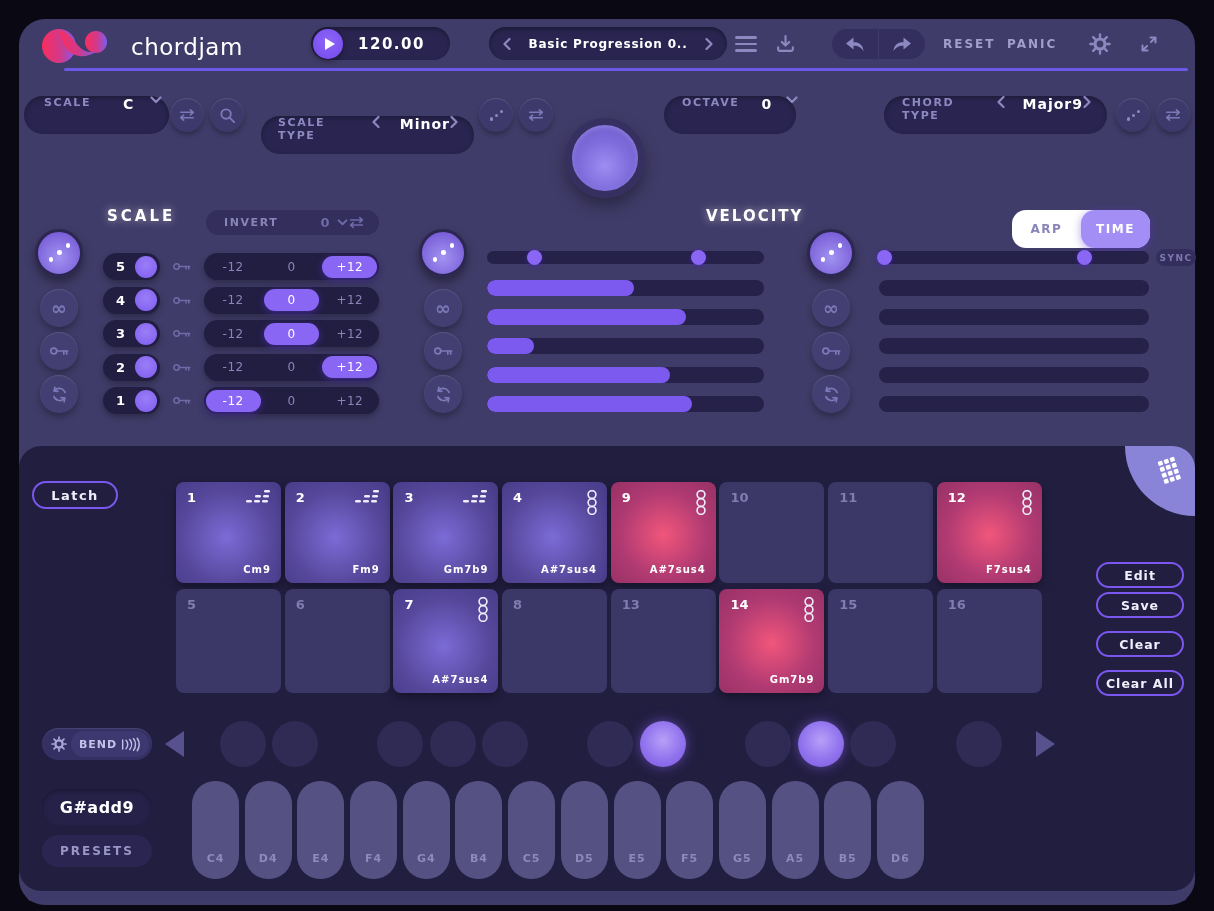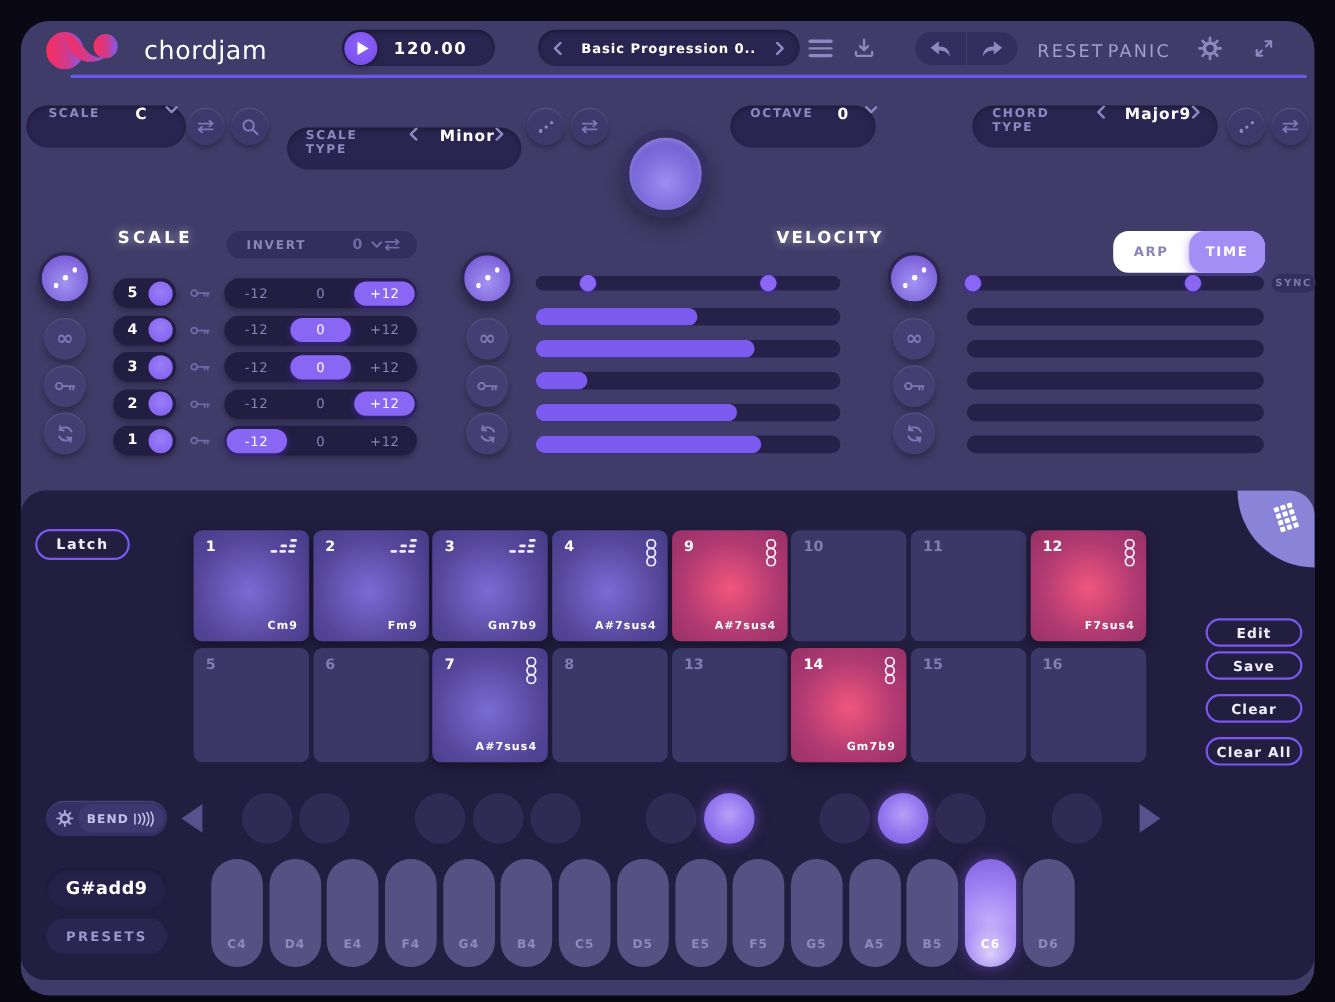--- a/index.html
+++ b/index.html
@@ -16,21 +16,21 @@
   .play-circle{width:30px;height:30px;border-radius:50%;margin-left:2px;
         background:radial-gradient(circle at 50% 40%,#8d66f5,#7448ee);display:flex;align-items:center;justify-content:center;
         box-shadow:0 2px 6px rgba(0,0,0,.4);}
   .play-tri{width:0;height:0;border-top:6px solid transparent;border-bottom:6px solid transparent;border-left:10px solid #fff;margin-left:3px;}
   .bpm{flex:1;text-align:center;font-size:15px;font-weight:bold;color:#fff;letter-spacing:1.5px;padding-right:10px;}
   .preset-lbl{flex:1;text-align:center;font-size:12px;font-weight:bold;color:#fff;letter-spacing:.8px;}
   .chev{color:#8d88c0;}
   .hamb{width:22px;display:flex;flex-direction:column;gap:4px;}
   .hamb i{display:block;height:2.6px;background:#8d88c0;border-radius:2px;}
   .histbtn{position:absolute;width:46px;height:30px;background:#332e5e;display:flex;align-items:center;justify-content:center;color:#8d88c0;}
-  .txtbtn{position:absolute;font-size:16px;font-weight:normal;letter-spacing:2px;color:#a39fcc;}
+  .txtbtn{position:absolute;font-size:12px;font-weight:bold;letter-spacing:2px;color:#a39fcc;}
   .divider{left:45px;top:49px;width:1124px;height:3px;background:#6b58e8;border-radius:2px;}
   .icnbtn{color:#8d88c0;}
 
   
   .cpill{position:absolute;top:77px;height:38px;background:#2a2550;border-radius:19px;display:flex;align-items:flex-start;
          box-shadow:inset 0 2px 5px rgba(0,0,0,.3);}
   .lbl{font-size:11px;font-weight:bold;letter-spacing:1.6px;color:#8d88c0;}
   .val{font-size:14px;font-weight:bold;color:#fff;letter-spacing:1px;}
   .rbtn{position:absolute;width:34px;height:34px;border-radius:50%;background:#3e396b;color:#7d78b8;
         display:flex;align-items:center;justify-content:center;
@@ -808,23 +808,20 @@
     </div>
 
     <div class="wkey">
       <span class="wkey-l">A5</span>
     </div>
 
     <div class="wkey">
       <span class="wkey-l">B5</span>
     </div>
 
-    <div class="wkey active">
-      <span class="wkey-l">C6</span>
-    </div>
 
     <div class="wkey">
       <span class="wkey-l">D6</span>
     </div>
   </div>
     <div id="black-keys">
     <div class="bkey" style="left: 200.5px;"></div>
 
     <div class="bkey" style="left: 252.5px;"></div>
 

